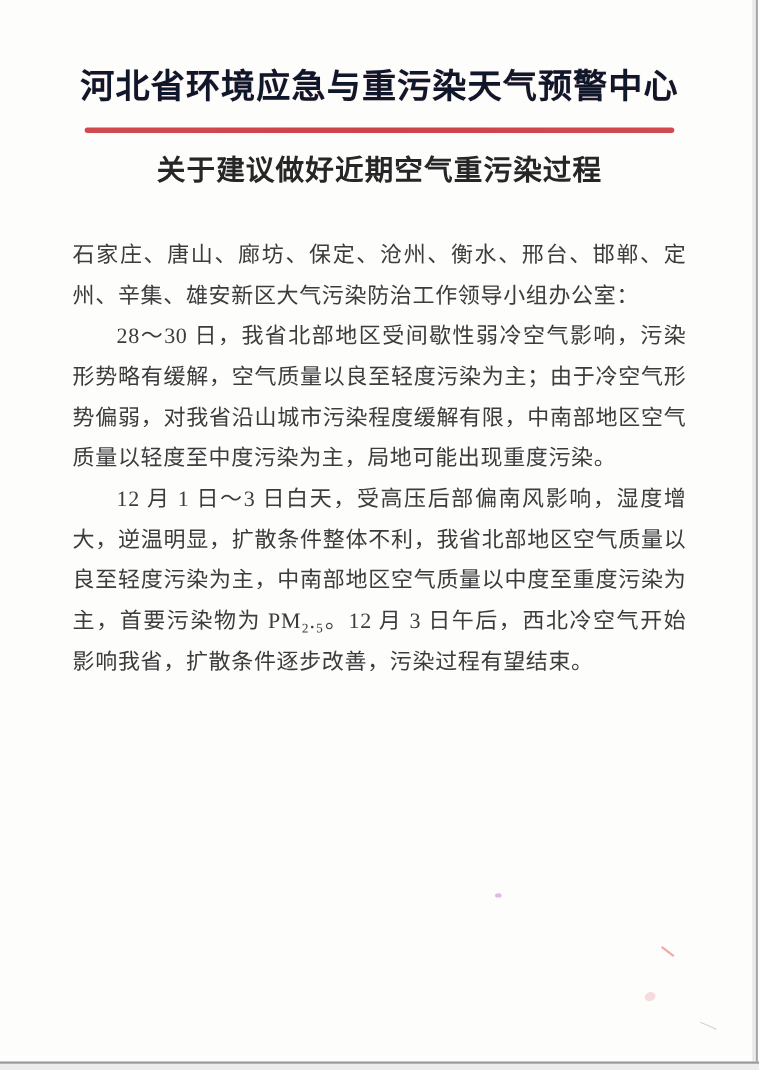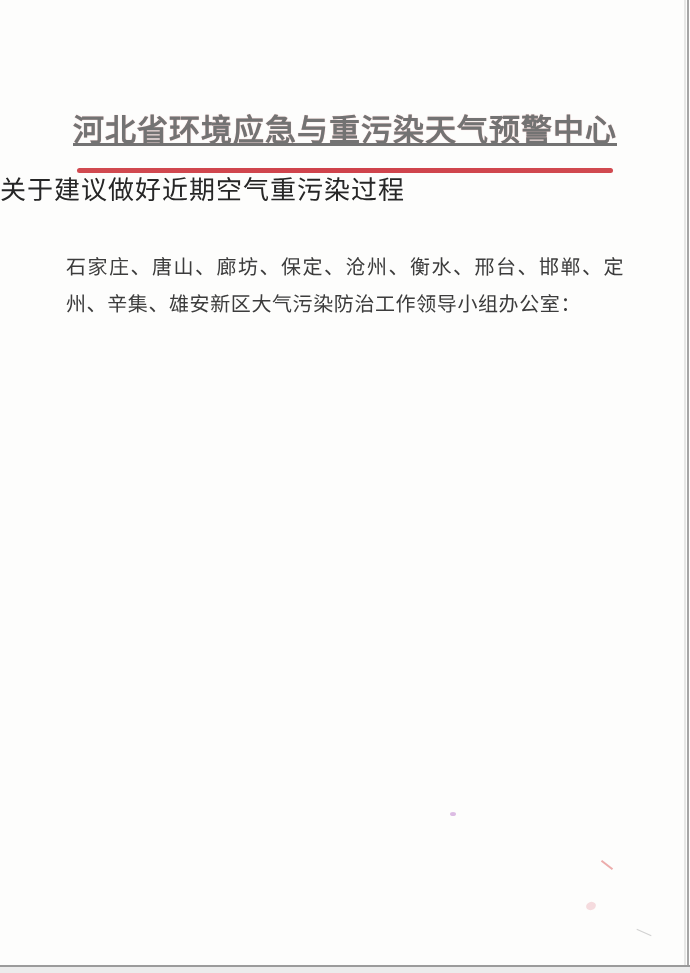--- a/index.html
+++ b/index.html
@@ -14,44 +14,44 @@
     background: #fdfdfc;
     font-family: "Liberation Serif", "DejaVu Serif", serif;
   }
   .page {
     position: relative;
     width: 100%;
     height: 100%;
   }
   
   .letterhead {
-    padding-top: 108px;
+    padding-top: 56px;
     text-align: center;
-    color: #737373;
+    color: #0f172a;
     font-size: 31px;
     font-weight: bold;
     letter-spacing: 1px;
     line-height: 1.5;
     text-shadow: 0 0 1px rgba(200,66,62,0.35);
     white-space: nowrap;
-    text-decoration: underline;
   }
   .red-rule {
     width: 536px;
     height: 5px;
     margin: 13px auto 0 auto;
     background: linear-gradient(90deg, #d14a50, #cf424b 50%, #d14a50);
     border-radius: 3px;
   }
   
   .doc-title {
-    text-align: left;
+    margin-top: 17px;
+    text-align: center;
     color: #262626;
     font-size: 26px;
-    font-weight: normal;
+    font-weight: bold;
     line-height: 36px;
     letter-spacing: 1px;
   }
   
   .body-text {
     margin: 40px 66px 0 66px;
     color: #3c3c3c;
     font-size: 20px;
     line-height: 37px;
     text-align: justify;
@@ -127,20 +127,22 @@
   <div class="letterhead">河北省环境应急与重污染天气预警中心</div>
 
   <div class="red-rule"></div>
 
   <div class="doc-title">
     <div>关于建议做好近期空气重污染过程</div>
   </div>
 
   <div class="body-text">
     <p class="salutation">石家庄、唐山、廊坊、保定、沧州、衡水、邢台、邯郸、定州、辛集、雄安新区大气污染防治工作领导小组办公室：</p>
+    <p>28～30 日，我省北部地区受间歇性弱冷空气影响，污染形势略有缓解，空气质量以良至轻度污染为主；由于冷空气形势偏弱，对我省沿山城市污染程度缓解有限，中南部地区空气质量以轻度至中度污染为主，局地可能出现重度污染。</p>
+    <p>12 月 1 日～3 日白天，受高压后部偏南风影响，湿度增大，逆温明显，扩散条件整体不利，我省北部地区空气质量以良至轻度污染为主，中南部地区空气质量以中度至重度污染为主，首要污染物为 PM₂.₅。12 月 3 日午后，西北冷空气开始影响我省，扩散条件逐步改善，污染过程有望结束。</p>
   </div>
 
   <div class="artifact red-scratch"></div>
   <div class="artifact pink-smudge"></div>
   <div class="artifact pen-dot"></div>
   <div class="artifact gray-scratch"></div>
 
   <div class="edge-right-soft"></div>
   <div class="edge-right"></div>
   <div class="edge-bottom"></div>

